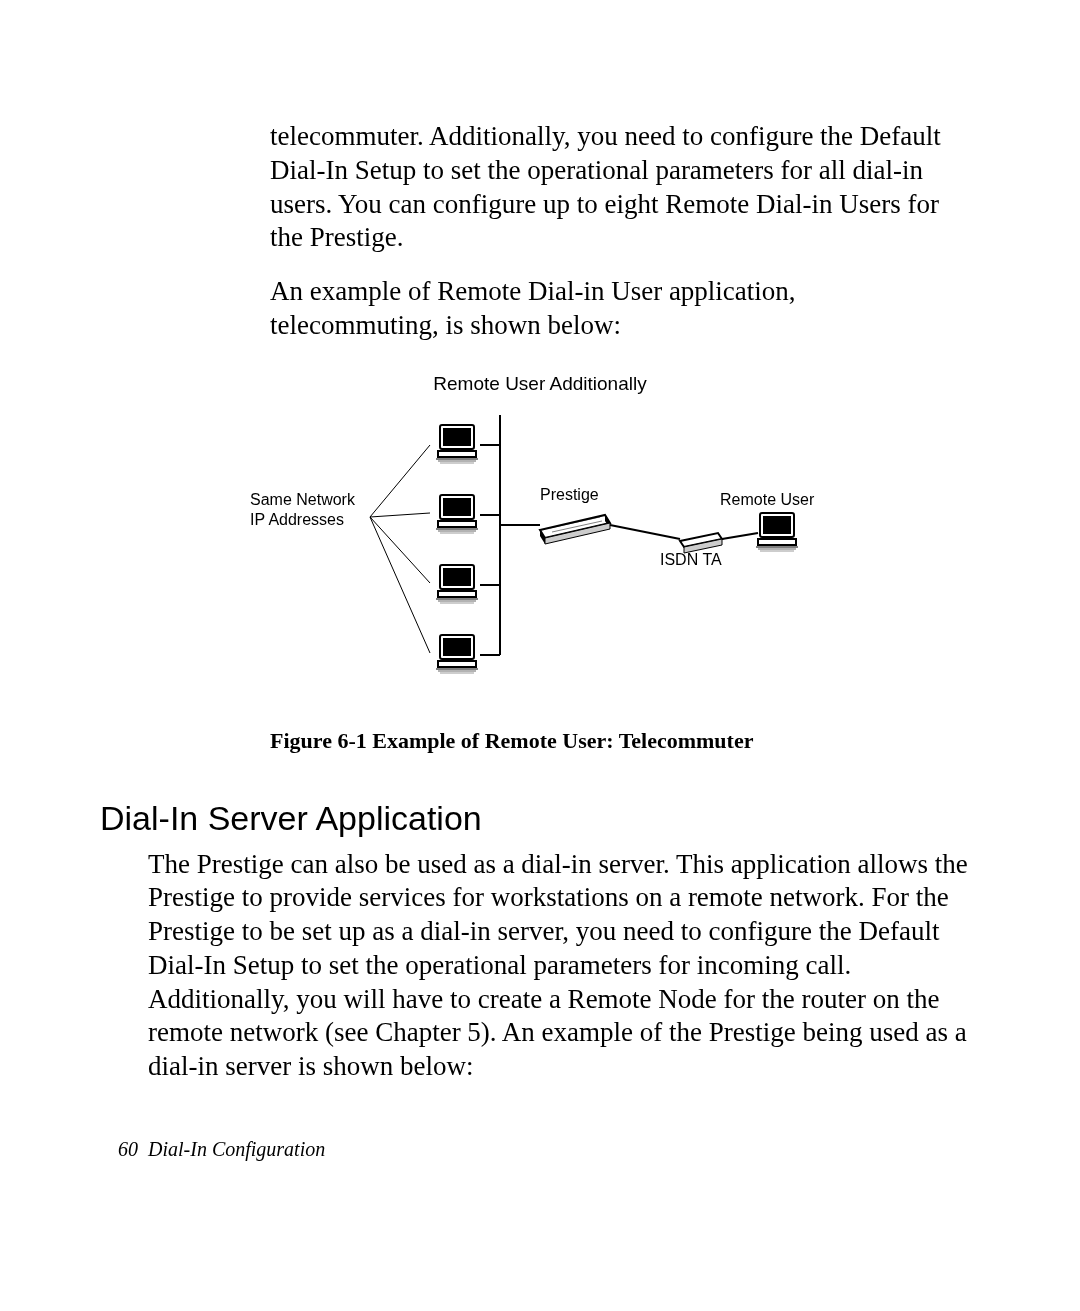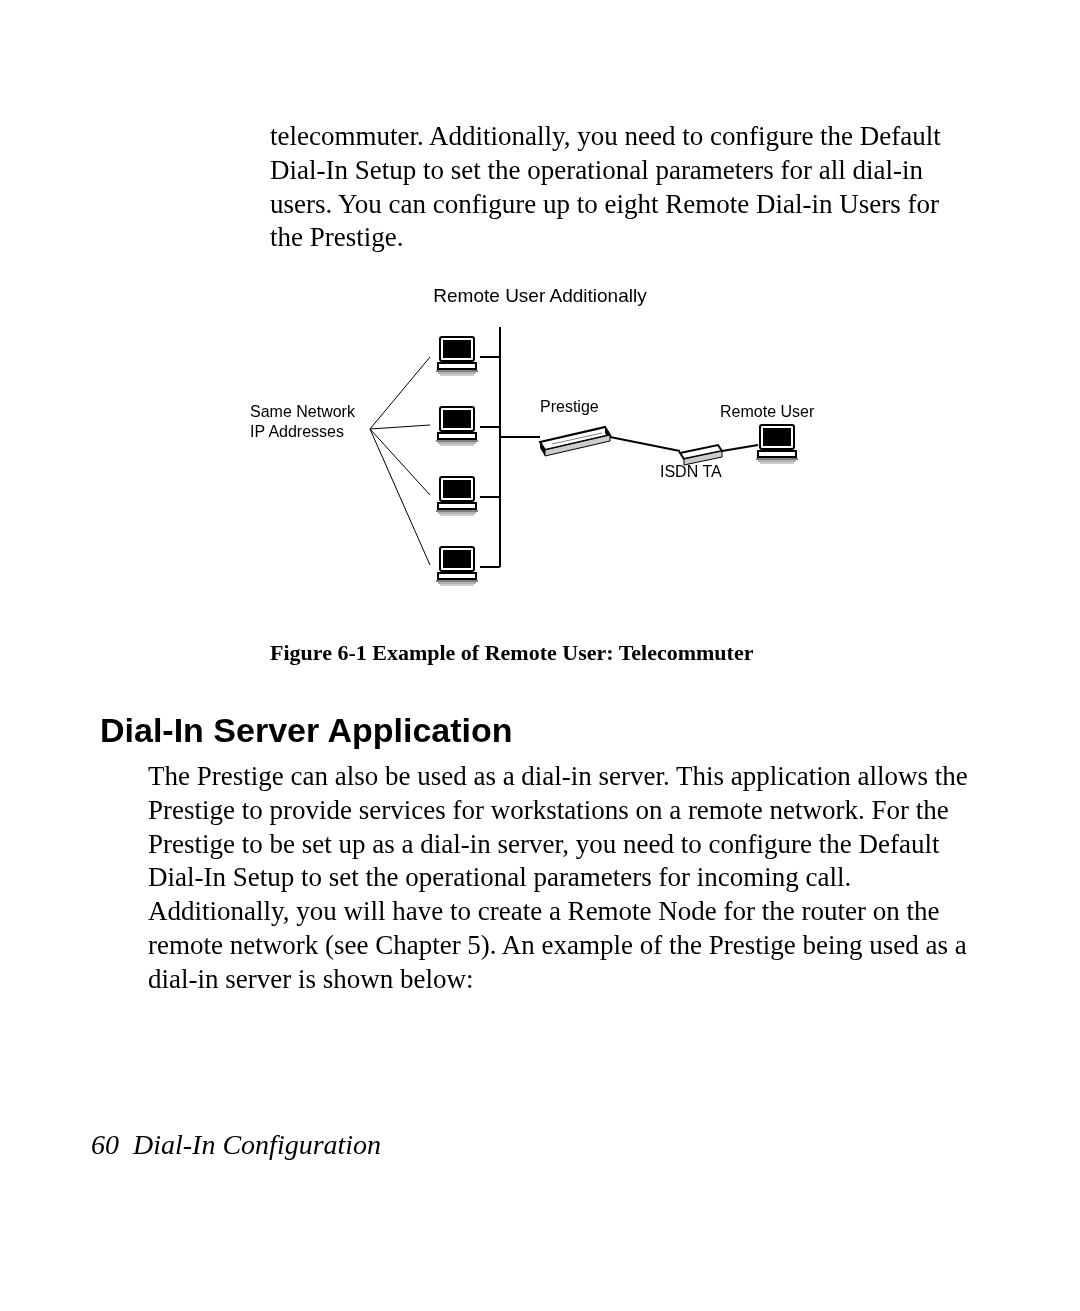--- a/index.html
+++ b/index.html
@@ -43,40 +43,41 @@
   .figure-caption {
     margin-top: 23px;
     margin-left: 170px;
     font-size: 22px;
     font-weight: bold;
   }
   .section-heading {
     margin-top: 45px;
     font-family: Arial, Helvetica, sans-serif;
     font-size: 34px;
-    font-weight: bold;
+    font-weight: normal;
   }
   .footer {
     position: absolute;
-    left: 91px;
+    left: 118px;
     bottom: 150px;
     font-style: italic;
-    font-size: 28px;
+    font-size: 20px;
   }
   .footer .pagenum {
     font-style: italic;
   }
 </style>
 </head>
 <body>
 
 <div class="page">
 
   <div class="body-text">
     <div class="para">telecommuter. Additionally, you need to configure the Default Dial-In Setup to set the operational parameters for all dial-in users. You can configure up to eight Remote Dial-in Users for the Prestige.</div>
+    <div class="para">An example of Remote Dial-in User application, telecommuting, is shown below:</div>
   </div>
 
   <div class="diagram-wrap">
     <div class="diagram-title">Remote User Additionally</div>
 
     <svg class="diagram-svg" width="600" height="300" viewBox="0 0 600 300">
       <defs>
         <g id="pc">
           <rect x="0" y="0" width="34" height="24" rx="2" fill="#fff" stroke="#000" stroke-width="2"></rect>
           <rect x="3" y="3" width="28" height="18" fill="#000"></rect>

